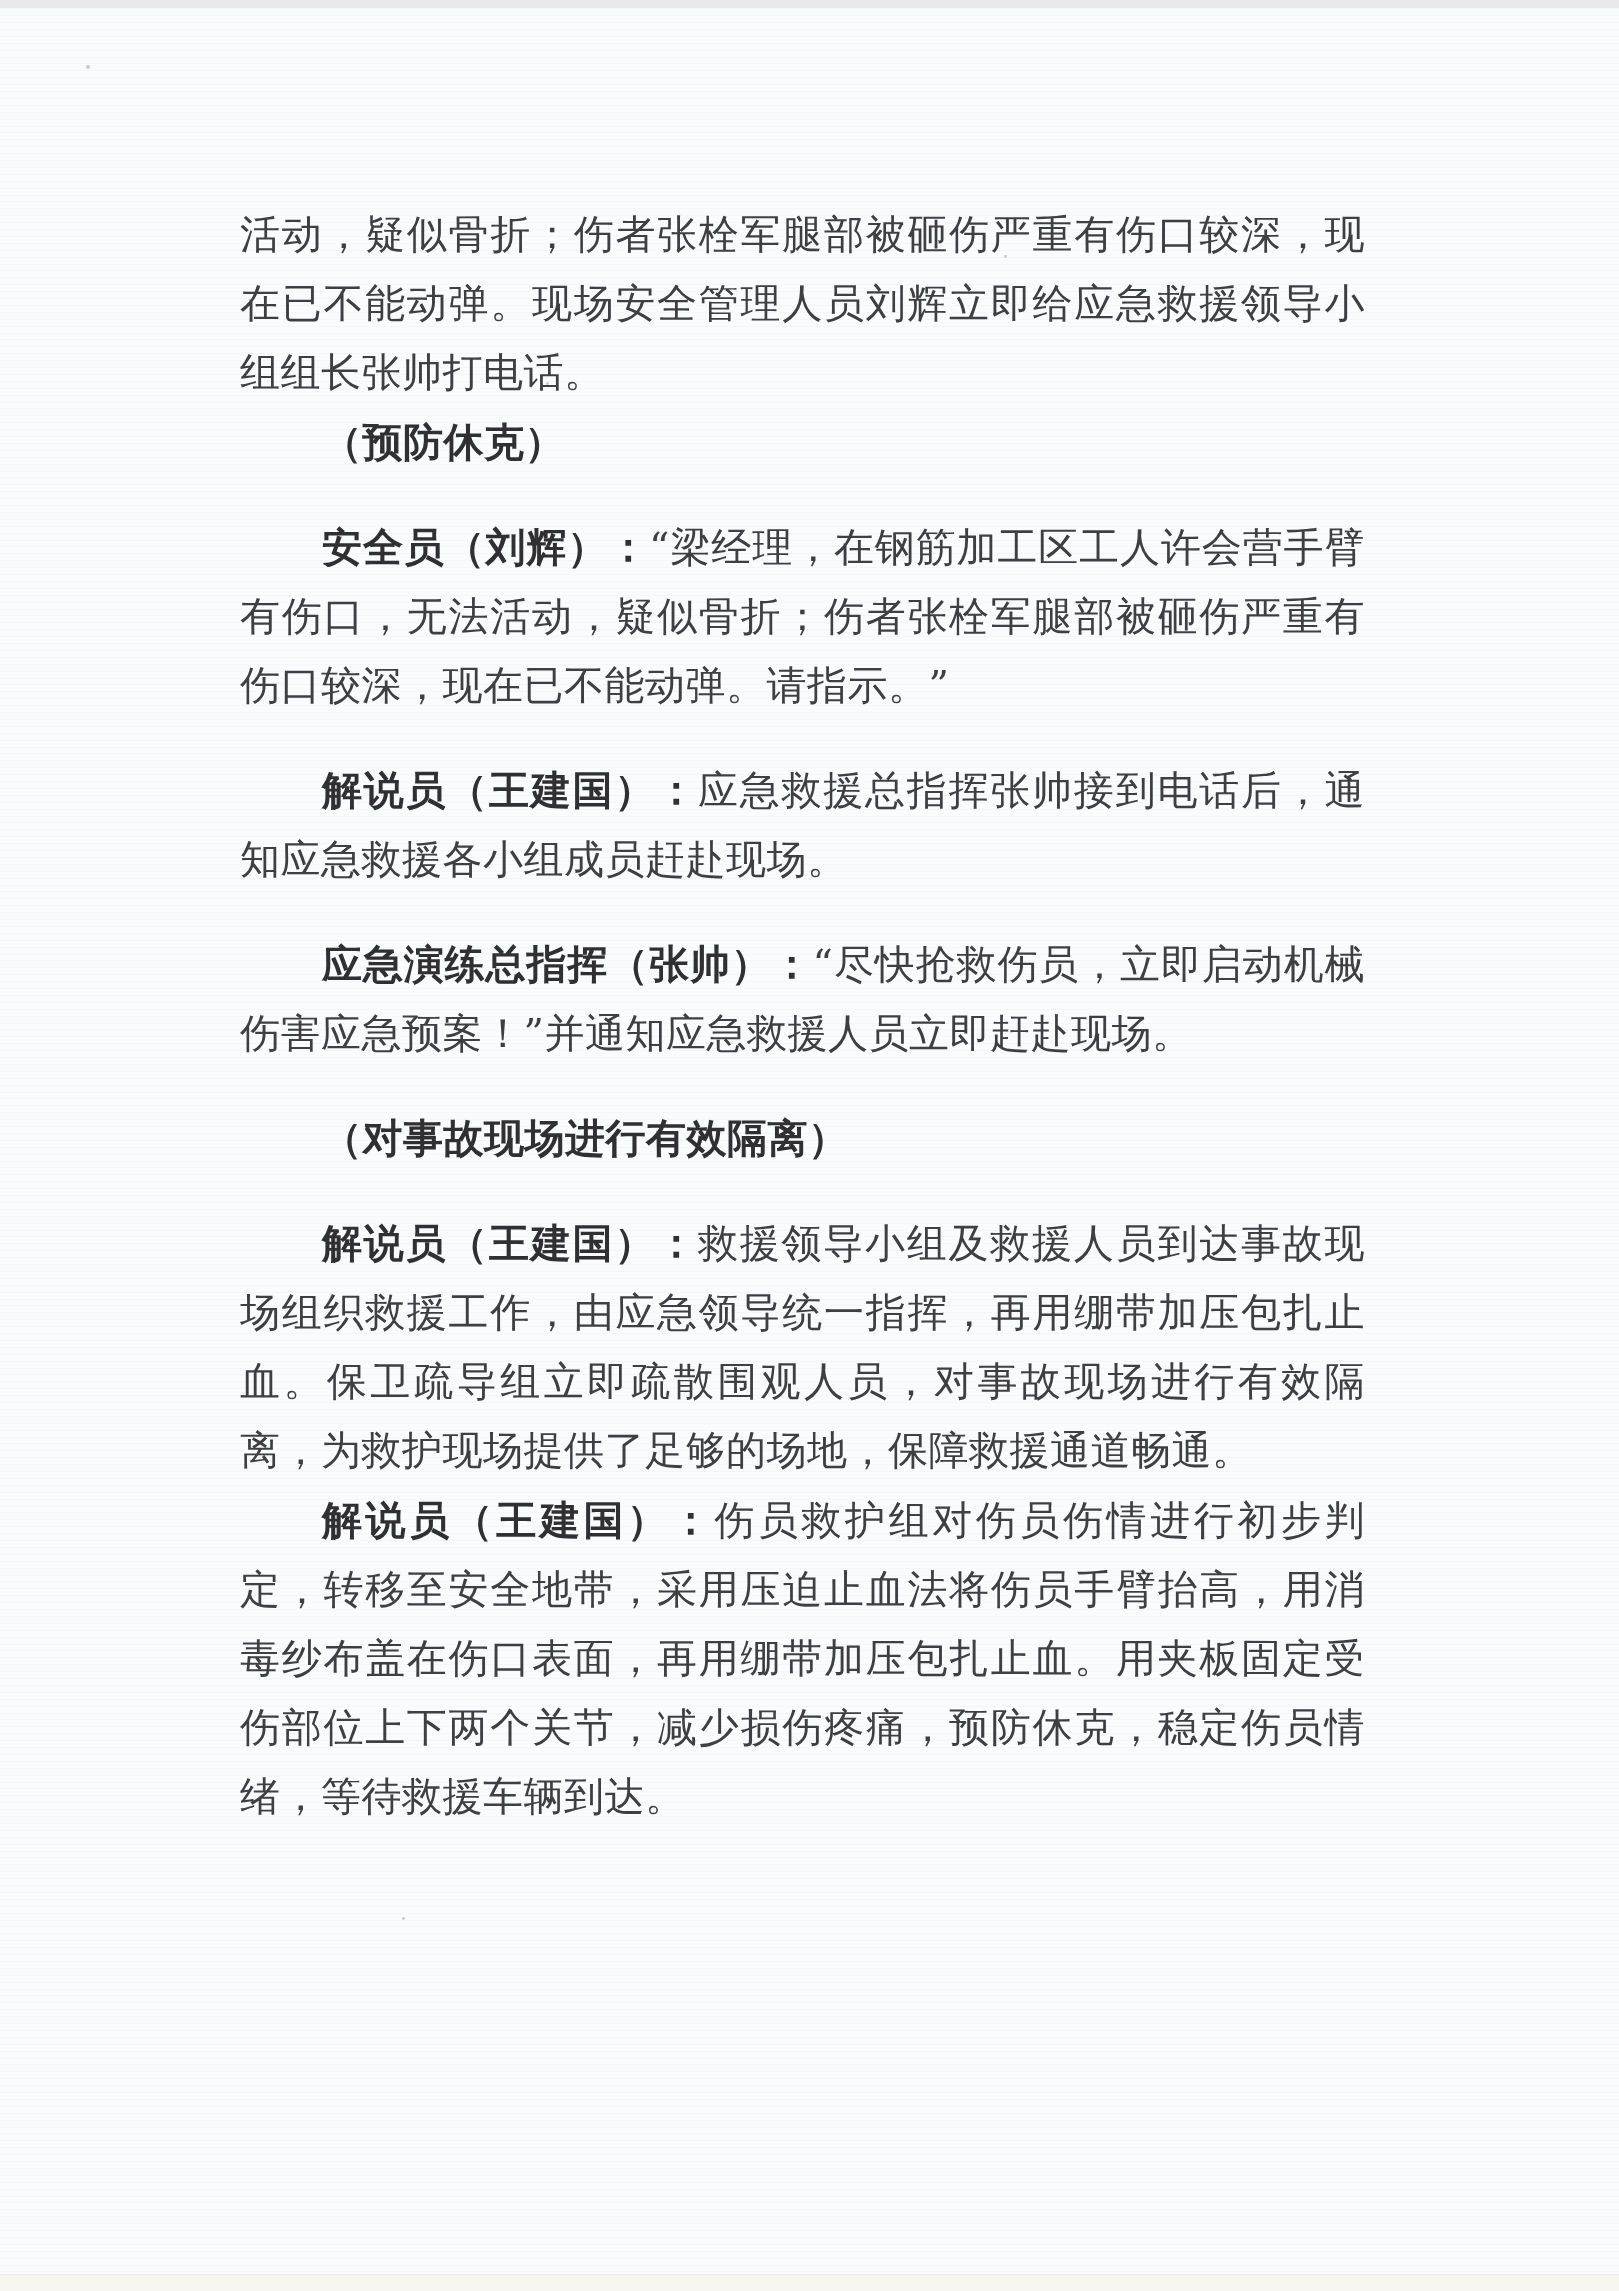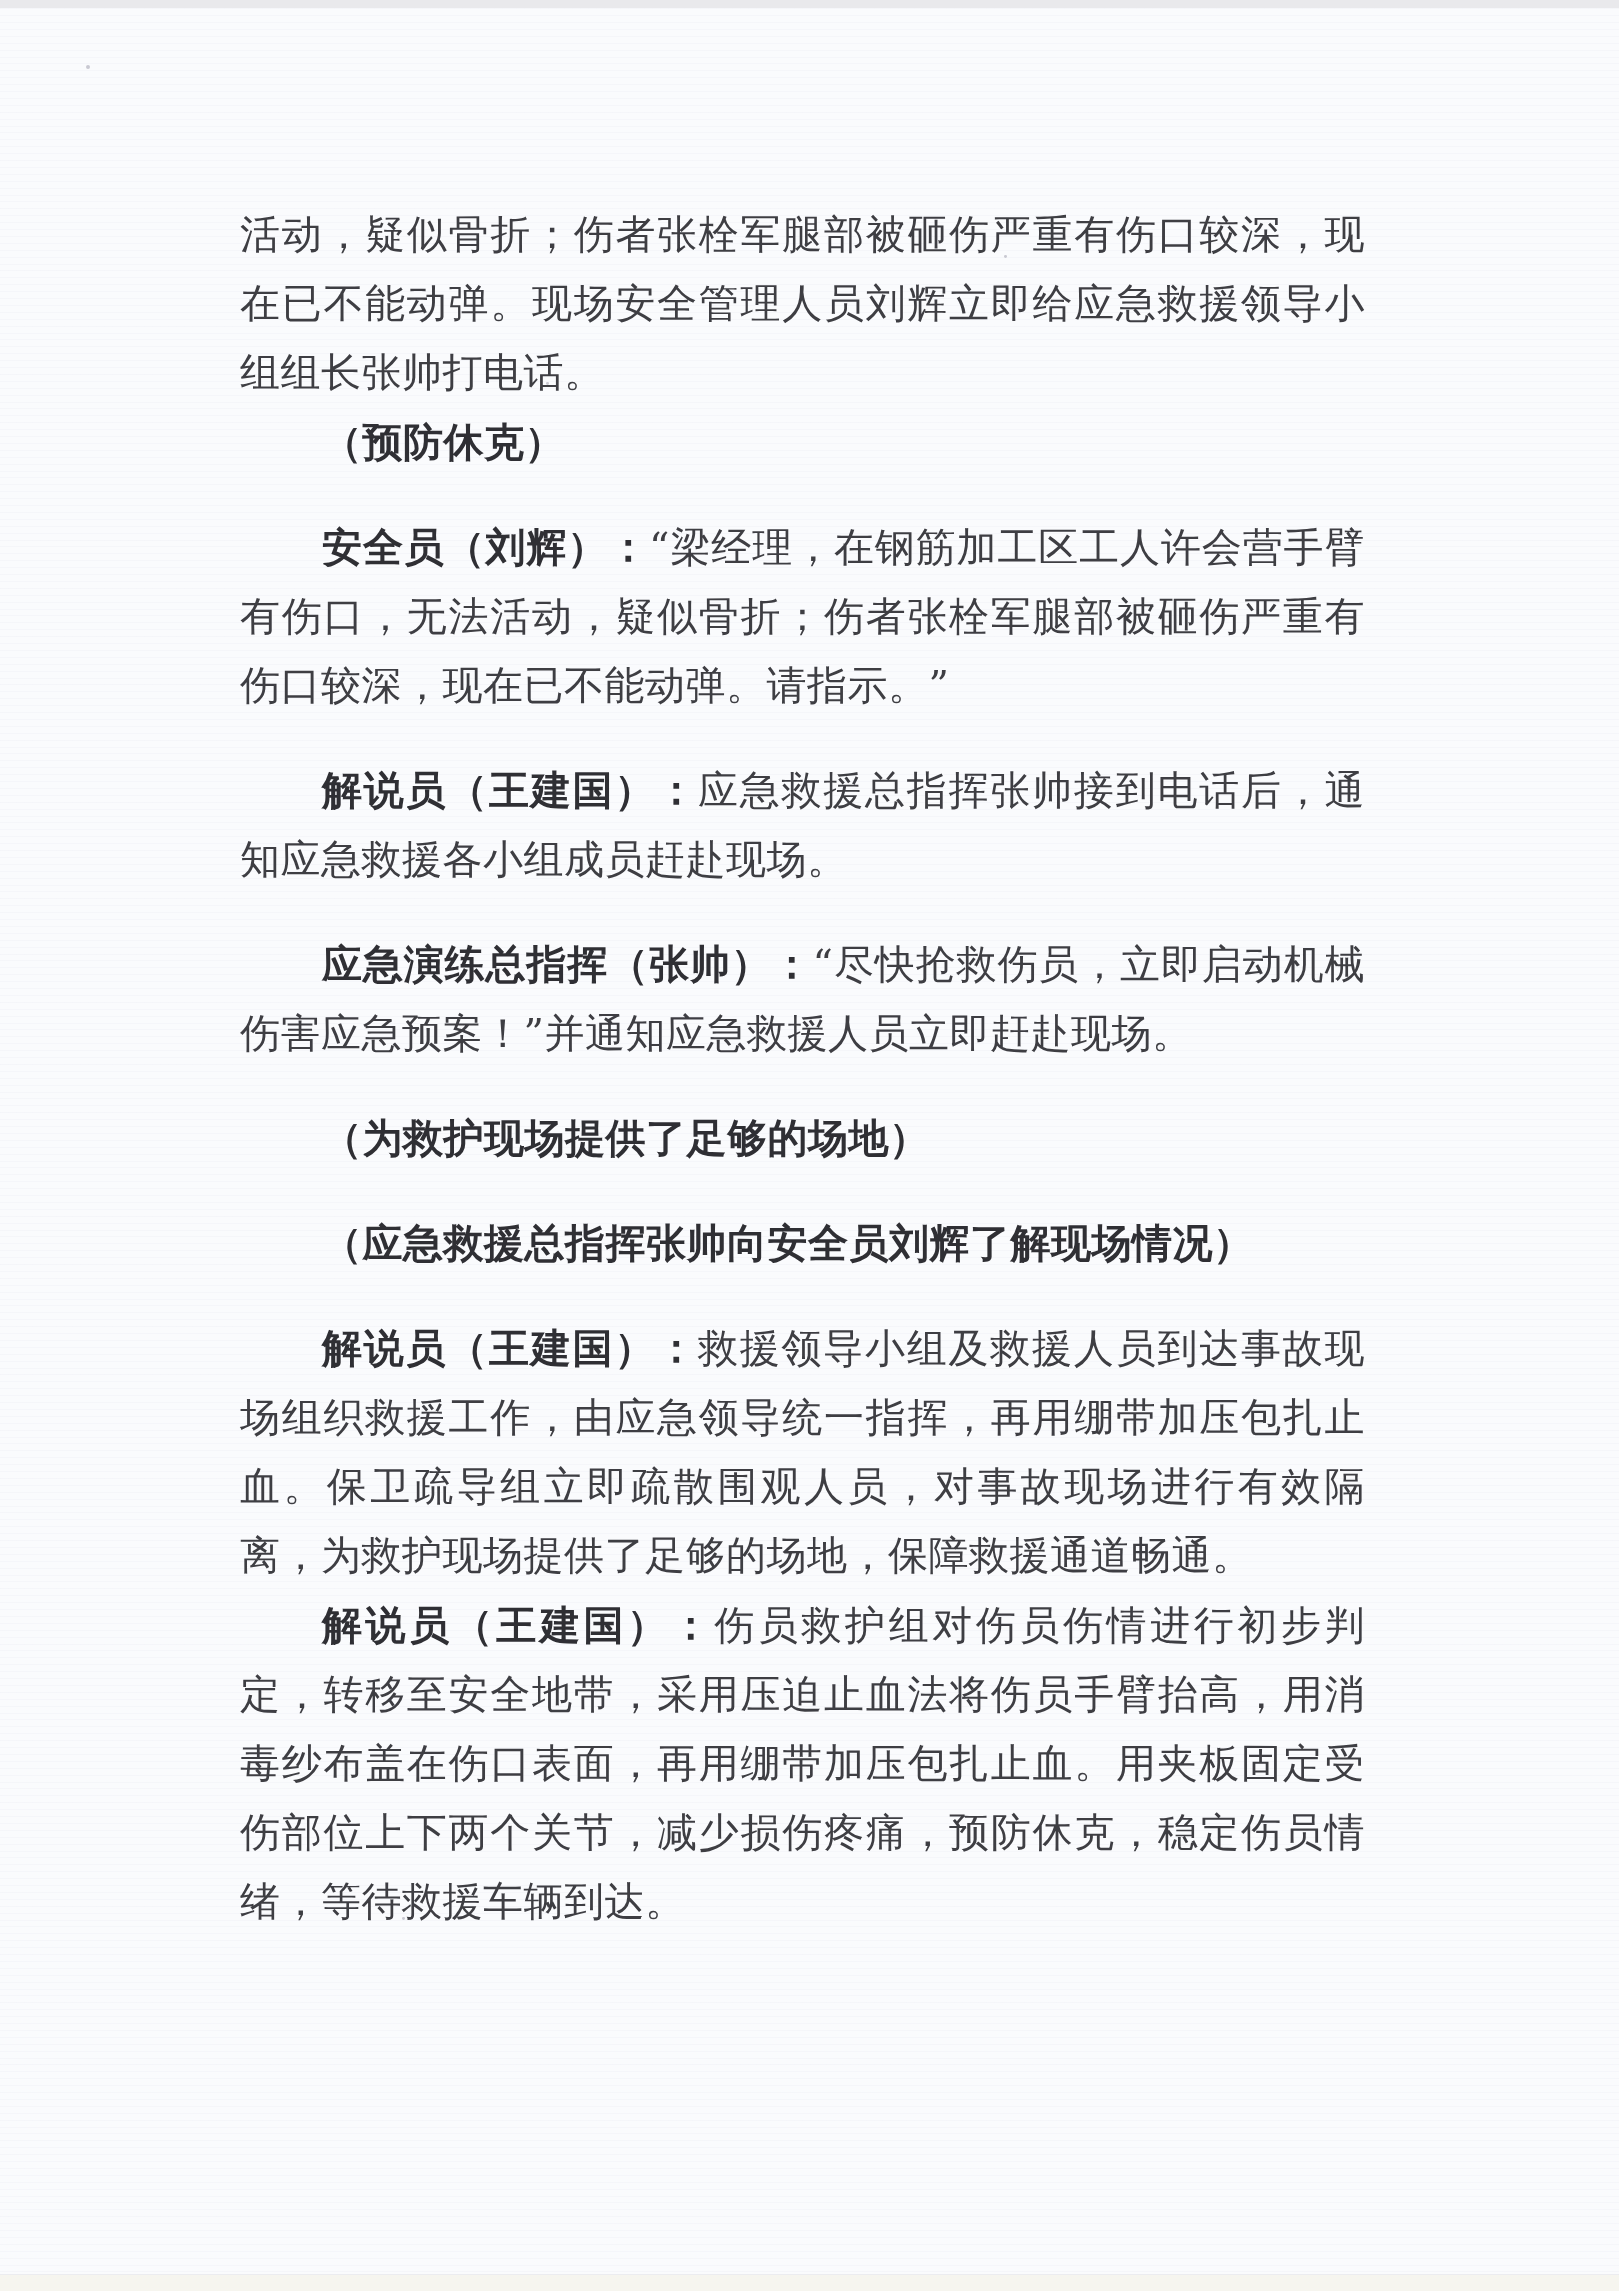--- a/index.html
+++ b/index.html
@@ -80,23 +80,22 @@
     <p class="para"><span>活动，疑似骨折；伤者张栓军腿部被砸伤严重有伤口较深，现在已不能动弹。现场安全管理人员刘辉立即给应急救援领导小组组长张帅打电话。</span></p>
 
     <p class="para indent"><span class="stage-text">（预防休克）</span></p>
 
     <p class="para indent gap"><span class="spk">安全员（刘辉）：</span><span>“梁经理，在钢筋加工区工人许会营手臂有伤口，无法活动，疑似骨折；伤者张栓军腿部被砸伤严重有伤口较深，现在已不能动弹。请指示。”</span></p>
 
     <p class="para indent gap"><span class="spk">解说员（王建国）：</span><span>应急救援总指挥张帅接到电话后，通知应急救援各小组成员赶赴现场。</span></p>
 
     <p class="para indent gap"><span class="spk">应急演练总指挥（张帅）：</span><span>“尽快抢救伤员，立即启动机械伤害应急预案！”并通知应急救援人员立即赶赴现场。</span></p>
 
-    <p class="para indent gap"><span class="stage-text">（为救护现场提供了足够的场地）</span></p>
+    <p class="para indent gap"><span class="stage-text">（对事故现场进行有效隔离）</span></p>
 
-    <p class="para indent gap"><span class="stage-text">（应急救援总指挥张帅向安全员刘辉了解现场情况）</span></p>
 
     <p class="para indent gap"><span class="spk">解说员（王建国）：</span><span>救援领导小组及救援人员到达事故现场组织救援工作，由应急领导统一指挥，再用绷带加压包扎止血。保卫疏导组立即疏散围观人员，对事故现场进行有效隔离，为救护现场提供了足够的场地，保障救援通道畅通。</span></p>
 
     <p class="para indent"><span class="spk">解说员（王建国）：</span><span>伤员救护组对伤员伤情进行初步判定，转移至安全地带，采用压迫止血法将伤员手臂抬高，用消毒纱布盖在伤口表面，再用绷带加压包扎止血。用夹板固定受伤部位上下两个关节，减少损伤疼痛，预防休克，稳定伤员情绪，等待救援车辆到达。</span></p>
 
 
   </div>
 
   <div class="speck" style="left:86px; top:57px; width:3.9px; height:3.9px;"></div>
   <div class="speck" style="left:546px; top:374px; width:2.9px; height:2.9px;"></div>

